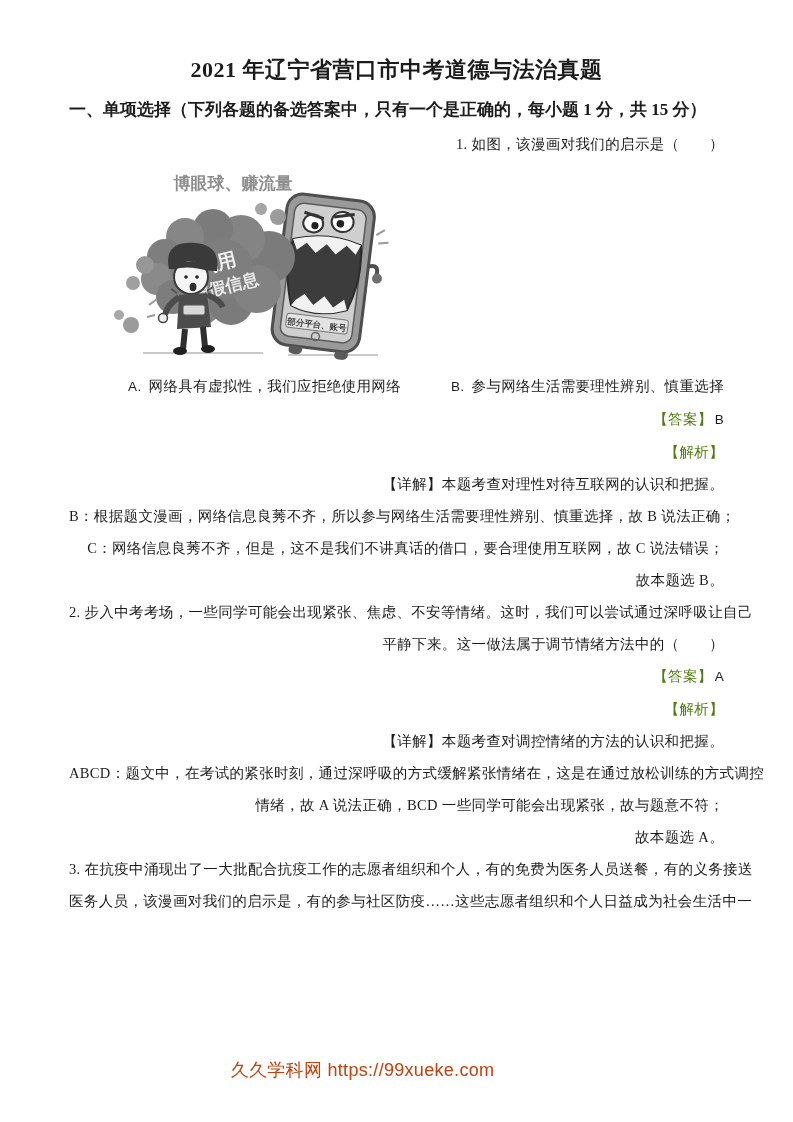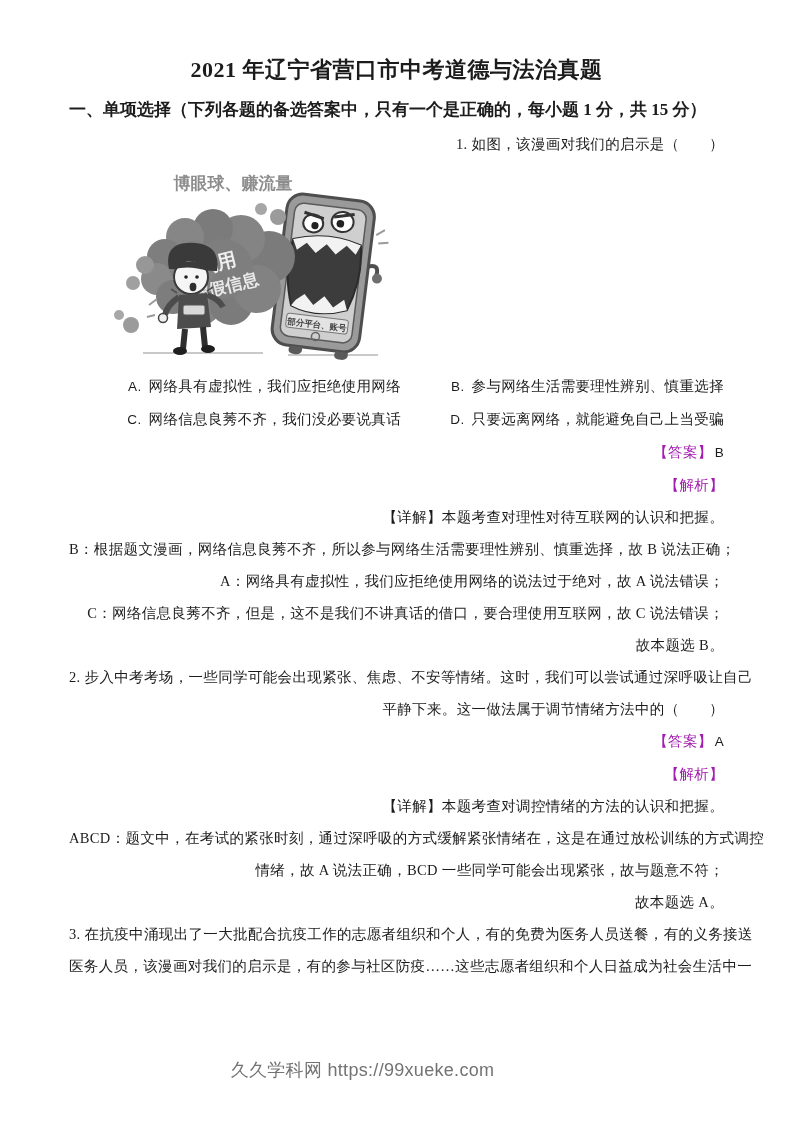--- a/index.html
+++ b/index.html
@@ -50,29 +50,29 @@
   .opt-grid-2 {
     display: grid;
     grid-template-columns: 332px auto;
   }
   .opt-grid-4 {
     display: grid;
     grid-template-columns: 162px 163px 160px auto;
   }
   .opt-cell { white-space: nowrap; }
   .opt-key { margin-right: 7px; font-family: "Liberation Sans", sans-serif; font-size: 13.5px; }
-  .tag-blue { color: #a21caf; }
+  .tag-blue { color: #4d7c0f; }
   .answer-letter { font-family: "Liberation Sans", sans-serif; font-size: 13.5px; margin-left: 2px; }
   .footer {
     position: absolute;
     left: 0;
     top: 1056px;
     width: 725px;
     text-align: center;
-    color: #737373;
+    color: #c2410c;
     font-size: 18px;
     line-height: 28px;
     font-family: "Liberation Sans", sans-serif;
     letter-spacing: 0.3px;
   }
   svg text {
     font-family: "Liberation Sans", sans-serif;
   }
 </style>
 </head>
@@ -166,30 +166,25 @@
         <ellipse cx="135" cy="184" rx="7" ry="4" fill="#1f1f1f"></ellipse>
         <path d="M76 140 L84 134 M74 152 L82 150" stroke="#9a9a9a" stroke-width="2"></path>
       </g>
     </svg>
   </div>
 
   <div class="line opt-grid-2">
     <div class="opt-cell"><span class="opt-key">A.</span><span>网络具有虚拟性，我们应拒绝使用网络</span></div>
     <div class="opt-cell"><span class="opt-key">B.</span><span>参与网络生活需要理性辨别、慎重选择</span></div>
   </div>
-  <div class="line opt-grid-2">
-    <div class="opt-cell"><span class="opt-key">C.</span><span>网络信息良莠不齐，我们没必要说真话</span></div>
-    <div class="opt-cell"><span class="opt-key">D.</span><span>只要远离网络，就能避免自己上当受骗</span></div>
-  </div>
 
   <div class="line"><span class="tag-blue">【答案】</span><span class="answer-letter">B</span></div>
   <div class="line"><span class="tag-blue">【解析】</span></div>
   <div class="line">【详解】本题考查对理性对待互联网的认识和把握。</div>
   <div class="line">B：根据题文漫画，网络信息良莠不齐，所以参与网络生活需要理性辨别、慎重选择，故 B 说法正确；</div>
-  <div class="line">A：网络具有虚拟性，我们应拒绝使用网络的说法过于绝对，故 A 说法错误；</div>
   <div class="line">C：网络信息良莠不齐，但是，这不是我们不讲真话的借口，要合理使用互联网，故 C 说法错误；</div>
   <div class="line">故本题选 B。</div>
 
   <div class="line"><span>2.</span> <span>步入中考考场，一些同学可能会出现紧张、焦虑、不安等情绪。这时，我们可以尝试通过深呼吸让自己</span></div>
   <div class="line">平静下来。这一做法属于调节情绪方法中的（　　）</div>
 
 
   <div class="line"><span class="tag-blue">【答案】</span><span class="answer-letter">A</span></div>
   <div class="line"><span class="tag-blue">【解析】</span></div>
   <div class="line">【详解】本题考查对调控情绪的方法的认识和把握。</div>

